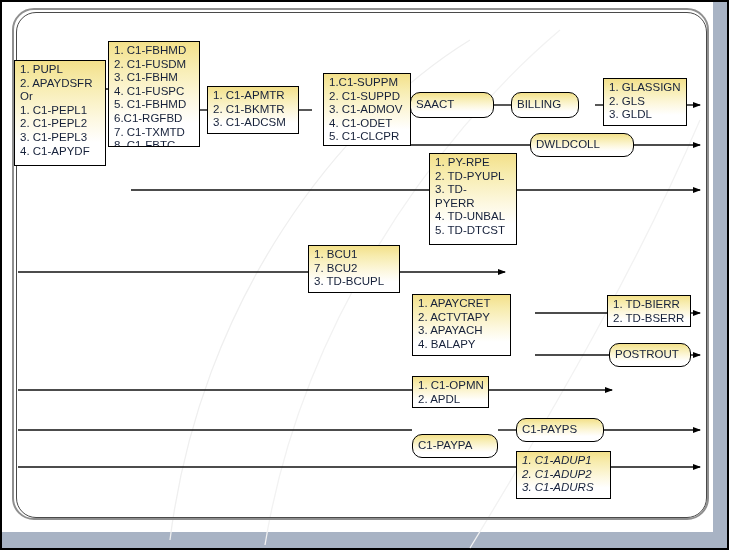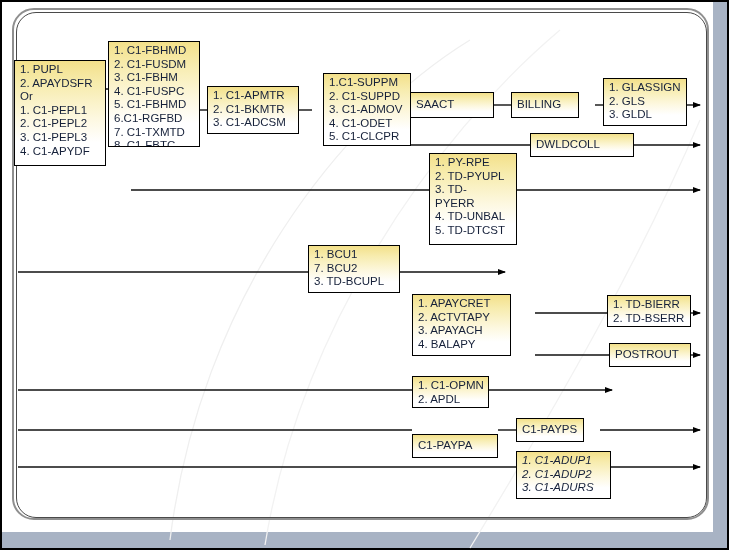--- a/index.html
+++ b/index.html
@@ -91,20 +91,21 @@
     font-size: 11.5px;
     line-height: 13.6px;
     color: #16213a;
     padding: 2px 4px 2px 5px;
     white-space: pre-line;
     overflow: hidden;
   }
   .node.single {
     display: flex;
     align-items: center;
+    border-radius: 10px;
   }
   .node .ln { display: block; }
 </style>
 </head>
 <body>
 
 <div id="screen">
 
   <div class="chrome-outer"></div>
   <div class="chrome-inner"></div>
@@ -158,17 +159,17 @@
       <div class="node single" style="left: 511px; top: 92px; width: 68px; height: 26px;"><span class="ln">BILLING</span></div>
       <div class="node" style="left: 603px; top: 78px; width: 84px; height: 48px;"><span class="ln">1. GLASSIGN</span><span class="ln">2. GLS</span><span class="ln">3. GLDL</span></div>
       <div class="node single" style="left: 530px; top: 133px; width: 104px; height: 24px;"><span class="ln">DWLDCOLL</span></div>
       <div class="node" style="left: 429px; top: 153px; width: 88px; height: 92px;"><span class="ln">1. PY-RPE</span><span class="ln">2. TD-PYUPL</span><span class="ln">3. TD-</span><span class="ln">PYERR</span><span class="ln">4. TD-UNBAL</span><span class="ln">5. TD-DTCST</span></div>
       <div class="node" style="left: 308px; top: 245px; width: 92px; height: 48px;"><span class="ln">1. BCU1</span><span class="ln">7. BCU2</span><span class="ln">3. TD-BCUPL</span></div>
       <div class="node" style="left: 412px; top: 294px; width: 99px; height: 62px;"><span class="ln">1. APAYCRET</span><span class="ln">2. ACTVTAPY</span><span class="ln">3. APAYACH</span><span class="ln">4. BALAPY</span></div>
       <div class="node" style="left: 607px; top: 295px; width: 84px; height: 32px;"><span class="ln">1. TD-BIERR</span><span class="ln">2. TD-BSERR</span></div>
       <div class="node single" style="left: 609px; top: 343px; width: 82px; height: 24px;"><span class="ln">POSTROUT</span></div>
       <div class="node" style="left: 412px; top: 376px; width: 77px; height: 32px;"><span class="ln">1. C1-OPMN</span><span class="ln">2. APDL</span></div>
       <div class="node single" style="left: 412px; top: 418px; width: 86px; height: 24px; margin-top: 16px;"><span class="ln">C1-PAYPA</span></div>
-      <div class="node single" style="left: 516px; top: 418px; width: 68px; height: 24px; text-align: center;"><span class="ln">C1-PAYPS</span></div>
+      <div class="node single" style="left: 516px; top: 418px; width: 88px; height: 24px; text-align: center;"><span class="ln">C1-PAYPS</span></div>
       <div class="node" style="left: 516px; top: 451px; width: 95px; height: 48px; font-style: italic;"><span class="ln">1. C1-ADUP1</span><span class="ln">2. C1-ADUP2</span><span class="ln">3. C1-ADURS</span></div>
     </div>
 
 </div>
 
 </body></html>

